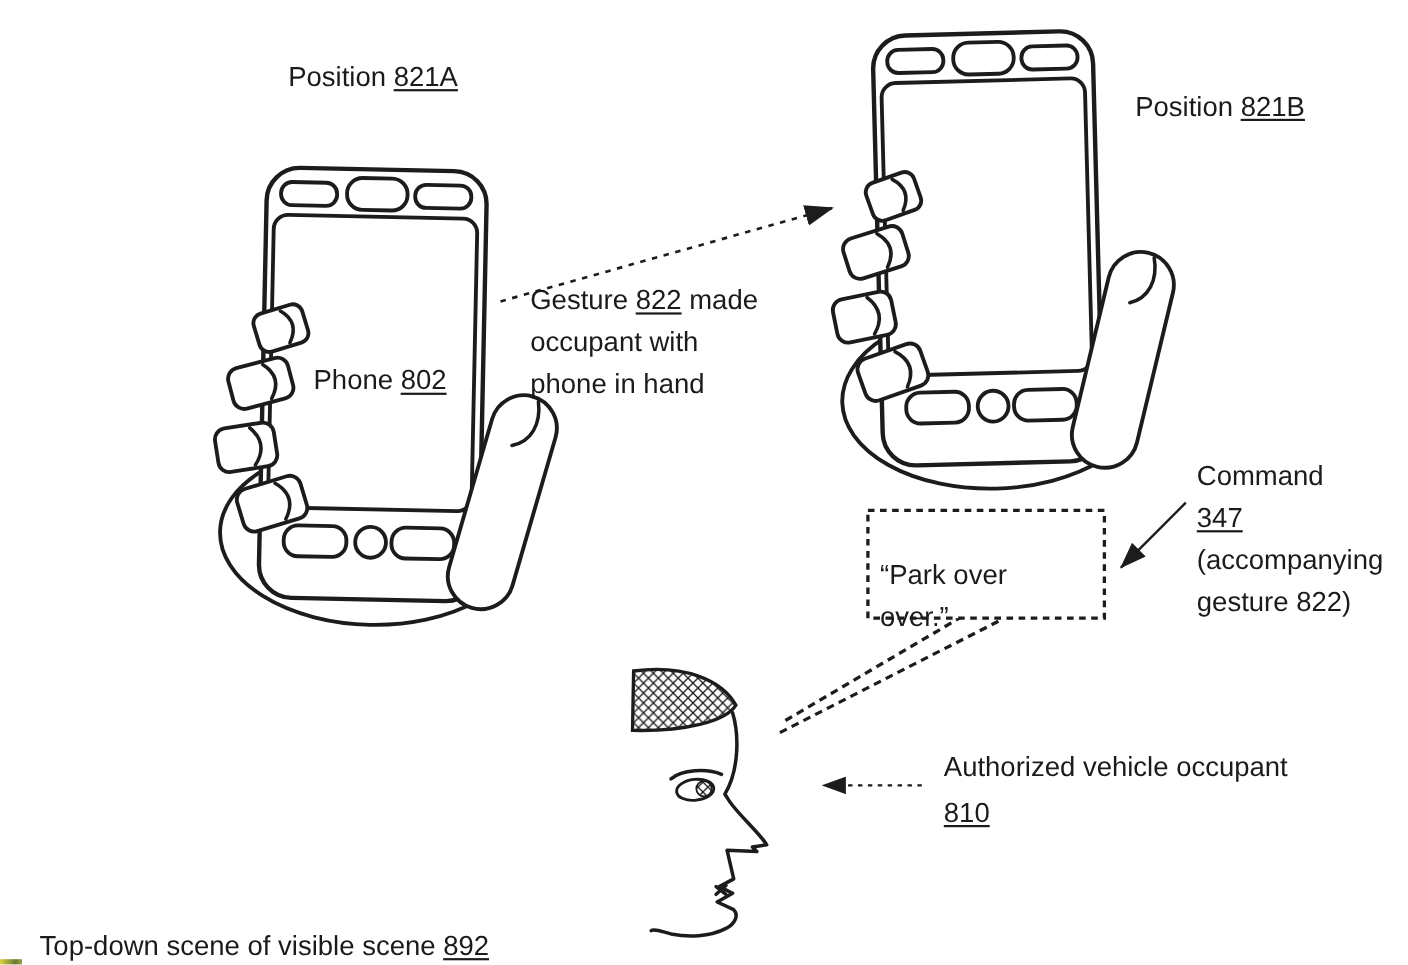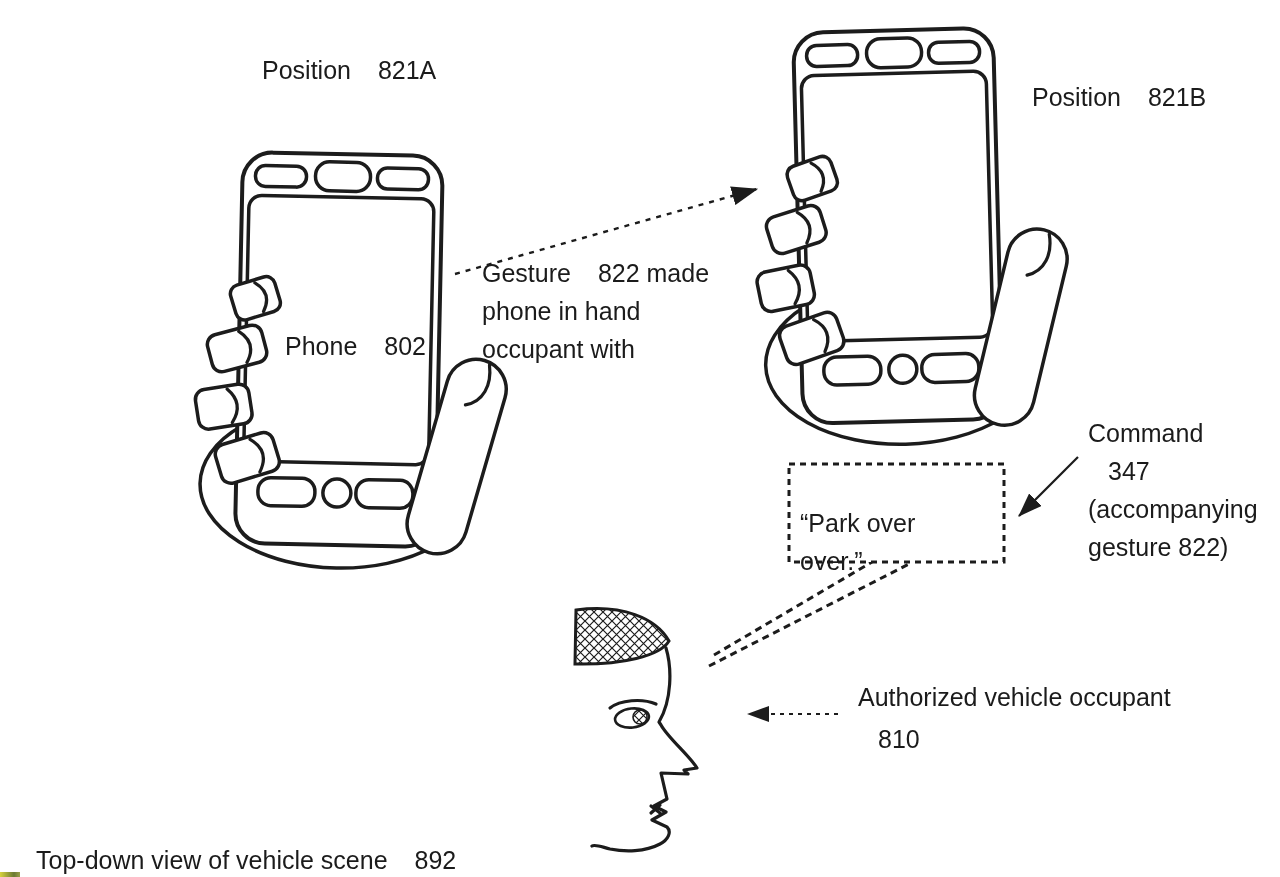--- a/index.html
+++ b/index.html
@@ -7,21 +7,21 @@
          font-family:"Liberation Sans", sans-serif;color:#1b1b1b;}
   svg.art{position:absolute;left:0;top:0;}
   .ln{fill:#ffffff;stroke:#1c1c1c;stroke-width:3.5;}
   .body{stroke-width:4;}
   .lnf{fill:none;stroke:#1c1c1c;stroke-width:3.2;stroke-linecap:round;}
   .face{fill:none;stroke:#1c1c1c;stroke-width:3.2;stroke-linejoin:round;stroke-linecap:round;}
   .dash{fill:none;stroke:#1c1c1c;}
   .lbl{position:absolute;font-size:25px;line-height:28px;white-space:nowrap;color:#1b1b1b;}
   .multi{white-space:normal;}
   .center{}
-  .ref{text-underline-offset:3px;text-decoration-thickness:2px;margin-left:20px;}
+  .ref{text-decoration:underline;text-underline-offset:3px;text-decoration-thickness:2px;}
   #scan-artifact{position:absolute;left:0;top:872px;width:20px;height:5px;
                  background:linear-gradient(90deg,#d8d33f,#6a7a33 70%,#9aa04a);}
 </style>
 </head>
 <body>
 
 <div id="stage">
 
   <svg class="art" width="1280" height="877" viewBox="0 0 1280 877">
     <defs>
@@ -108,39 +108,39 @@
   <div class="lbl" style="left:1032px;top:83px">
     <span>Position </span><span class="ref">821B</span>
   </div>
 
   <div class="lbl" style="left:285px;top:332px">
     <span>Phone </span><span class="ref">802</span>
   </div>
 
   <div class="lbl multi center" style="left:482px;top:254px;width:280px;line-height:38px">
     <div><span>Gesture </span><span class="ref">822</span><span> made</span></div>
+    <div>occupant with</div>
     <div>phone in hand</div>
-    <div>occupant with</div>
   </div>
 
   <div class="lbl multi" style="left:800px;top:504px;width:190px;line-height:38px">
     <div>“Park over</div>
     <div>over.”</div>
   </div>
 
   <div class="lbl multi center" style="left:1088px;top:414px;width:200px;line-height:38px">
     <div>Command</div>
     <div><span class="ref">347</span></div>
     <div>(accompanying</div>
     <div>gesture 822)</div>
   </div>
 
   <div class="lbl multi center" style="left:858px;top:676px;width:332px;line-height:42px">
     <div>Authorized vehicle occupant</div>
     <div><span class="ref">810</span></div>
   </div>
 
   <div class="lbl" style="left:36px;top:846px">
-    <span>Top-down view of vehicle scene </span><span class="ref">892</span>
+    <span>Top-down scene of visible scene </span><span class="ref">892</span>
   </div>
 
   <div id="scan-artifact"></div>
 </div>
 
 </body></html>

